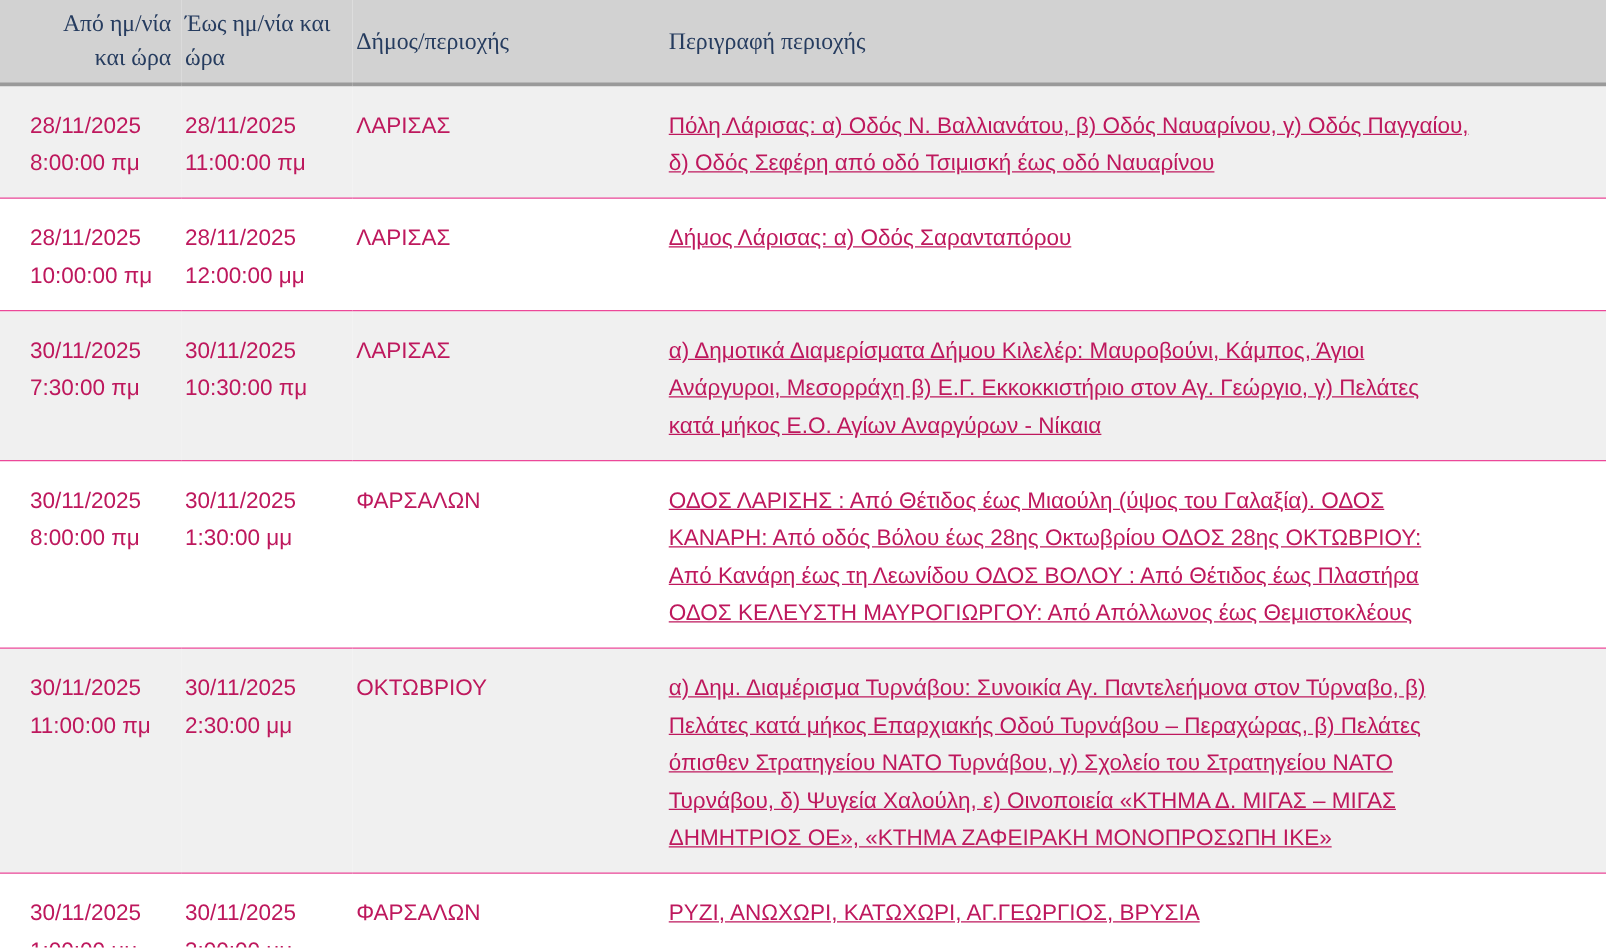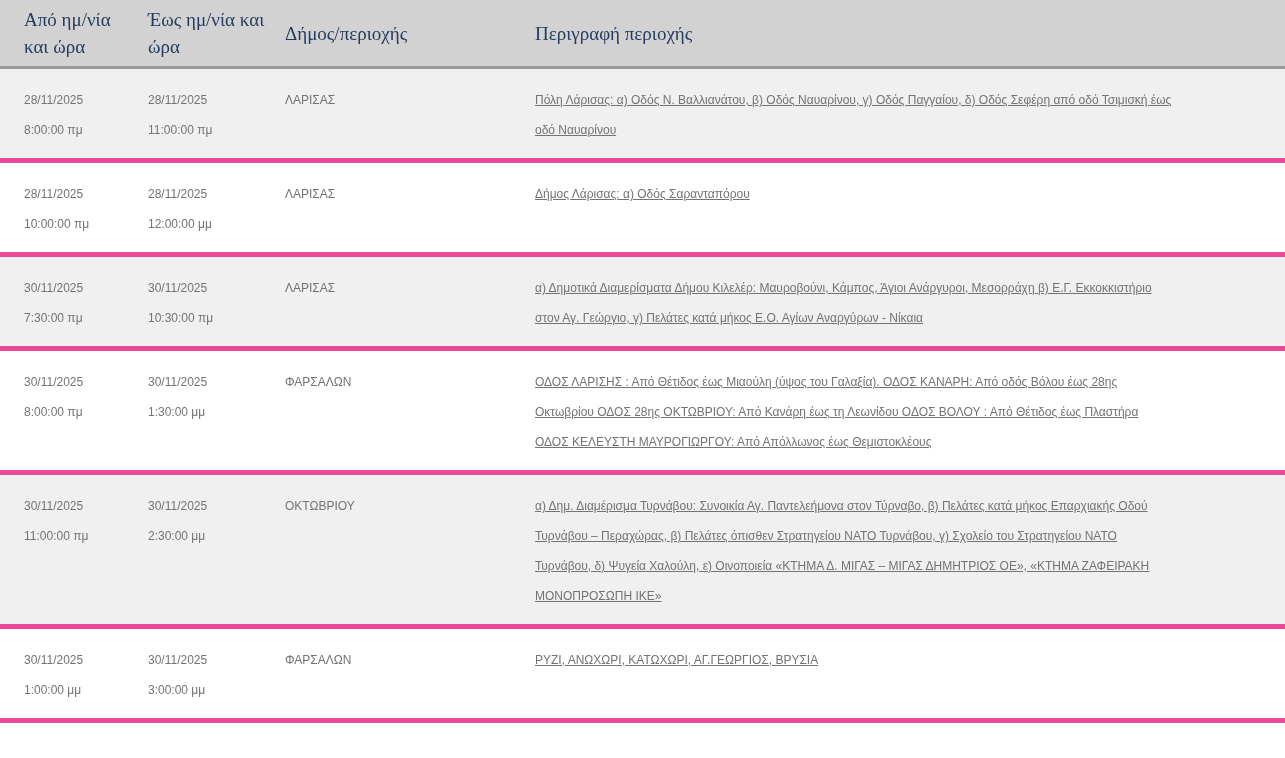--- a/index.html
+++ b/index.html
@@ -26,29 +26,29 @@
     font-family: "Liberation Serif", serif;
     font-weight: 400;
     font-size: 19px;
     line-height: 27px;
     text-align: left;
     vertical-align: middle;
     height: 66px;
     padding: 6px 8px 6px 3px;
     border-bottom: 3px solid #9a9a9a;
   }
-  thead th.first { padding-left: 24px; }
+  thead th.first { padding-left: 24px; text-align: right; }
 
   tbody td {
     vertical-align: top;
-    font-size: 12px;
+    font-size: 18px;
     line-height: 30px;
-    color: #737373;
+    color: #be185d;
     padding: 16px 8px 13px 3px;
-    border-bottom: 5px solid #ec4899;
+    border-bottom: 1px solid #ec4899;
   }
   tbody td.first { padding-left: 24px; }
   tbody td.desc  { padding-right: 110px; text-decoration: underline; }
 
   tr.row-odd  td { background: #f0f0f0; }
   tr.row-even td { background: #ffffff; }
 
   .dt-line { display: block; }
 </style>
 </head>

